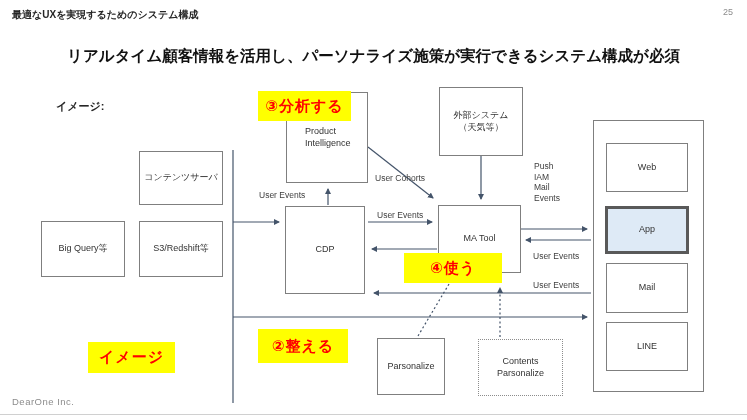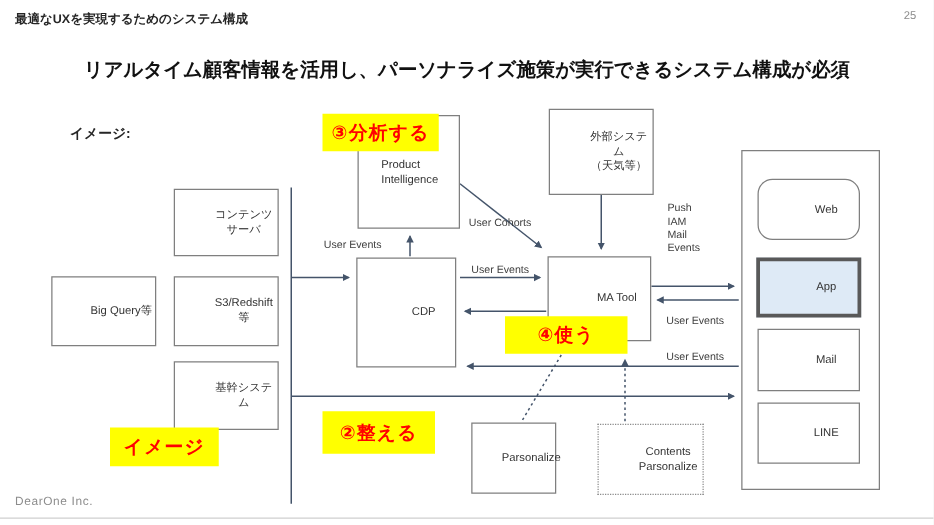--- a/index.html
+++ b/index.html
@@ -8,21 +8,21 @@
     font-family:"Liberation Sans","DejaVu Sans",sans-serif;overflow:hidden;
   }
   .hdr{position:absolute;left:12px;top:8px;font-size:10px;font-weight:bold;color:#262626;}
   .pagenum{position:absolute;right:14px;top:7px;font-size:9px;color:#8c8c8c;}
   .title{position:absolute;left:0;right:0;top:46px;text-align:center;
          font-size:15.5px;font-weight:bold;color:#111;}
   .img-label{position:absolute;left:56px;top:99px;font-size:11px;font-weight:bold;color:#262626;}
   svg.wires{position:absolute;left:0;top:0;z-index:1;}
   .node{position:absolute;border:1.4px solid #7f7f7f;background:#fff;z-index:2;
         display:flex;flex-direction:column;align-items:center;justify-content:center;
-        text-align:center;font-size:9px;color:#333;line-height:1.3;box-sizing:border-box;padding-left:28px;}
+        text-align:center;font-size:9px;color:#333;line-height:1.3;box-sizing:border-box;}
   .node span{display:block;}
   .node.pi{align-items:flex-start;padding-left:18px;text-align:left;}
   .node.dashed{border:1.2px dotted #8c8c8c;}
   .node.app{background:#deeaf6;border:3px solid #595959;}
   .container-box{position:absolute;border:1.4px solid #7f7f7f;background:transparent;z-index:1;box-sizing:border-box;}
   .elabel{position:absolute;font-size:8.5px;color:#404040;white-space:nowrap;z-index:3;}
   .push-stack{line-height:10.5px;}
   .step{position:absolute;background:#ffff00;color:#ff0000;font-weight:bold;font-size:15px;
         display:flex;align-items:center;justify-content:center;z-index:5;letter-spacing:1px;}
   .footer{position:absolute;left:12px;top:396px;font-size:9.5px;color:#8c8c8c;letter-spacing:.5px;}
@@ -63,23 +63,20 @@
 
   <div class="node" style="left:139px;top:151px;width:84px;height:54px;">
     <span>コンテンツサーバ</span>
   </div>
   <div class="node" style="left:41px;top:221px;width:84px;height:56px;">
     <span>Big Query等</span>
   </div>
   <div class="node" style="left:139px;top:221px;width:84px;height:56px;">
     <span>S3/Redshift等</span>
   </div>
-  <div class="node" style="left:139px;top:289px;width:84px;height:55px;">
-    <span>基幹システム</span>
-  </div>
 
   <div class="node pi" style="left:286px;top:92px;width:82px;height:91px;">
     <span>Product</span>
     <span>Intelligence</span>
   </div>
   <div class="node" style="left:285px;top:206px;width:80px;height:88px;">
     <span>CDP</span>
   </div>
   <div class="node" style="left:438px;top:205px;width:83px;height:68px;">
     <span>MA Tool</span>
@@ -91,21 +88,21 @@
 
   <div class="node" style="left:377px;top:338px;width:68px;height:57px;">
     <span>Parsonalize</span>
   </div>
   <div class="node dashed" style="left:478px;top:339px;width:85px;height:57px;">
     <span>Contents</span>
     <span>Parsonalize</span>
   </div>
 
   <div class="container-box" style="left:593px;top:120px;width:111px;height:272px;"></div>
-  <div class="node" style="left:606px;top:143px;width:82px;height:49px;border-radius:12px;">
+  <div class="node" style="left:606px;top:143px;width:82px;height:49px;">
     <span>Web</span>
   </div>
   <div class="node app" style="left:605px;top:206px;width:84px;height:48px;">
     <span>App</span>
   </div>
   <div class="node" style="left:606px;top:263px;width:82px;height:50px;">
     <span>Mail</span>
   </div>
   <div class="node" style="left:606px;top:322px;width:82px;height:49px;">
     <span>LINE</span>

